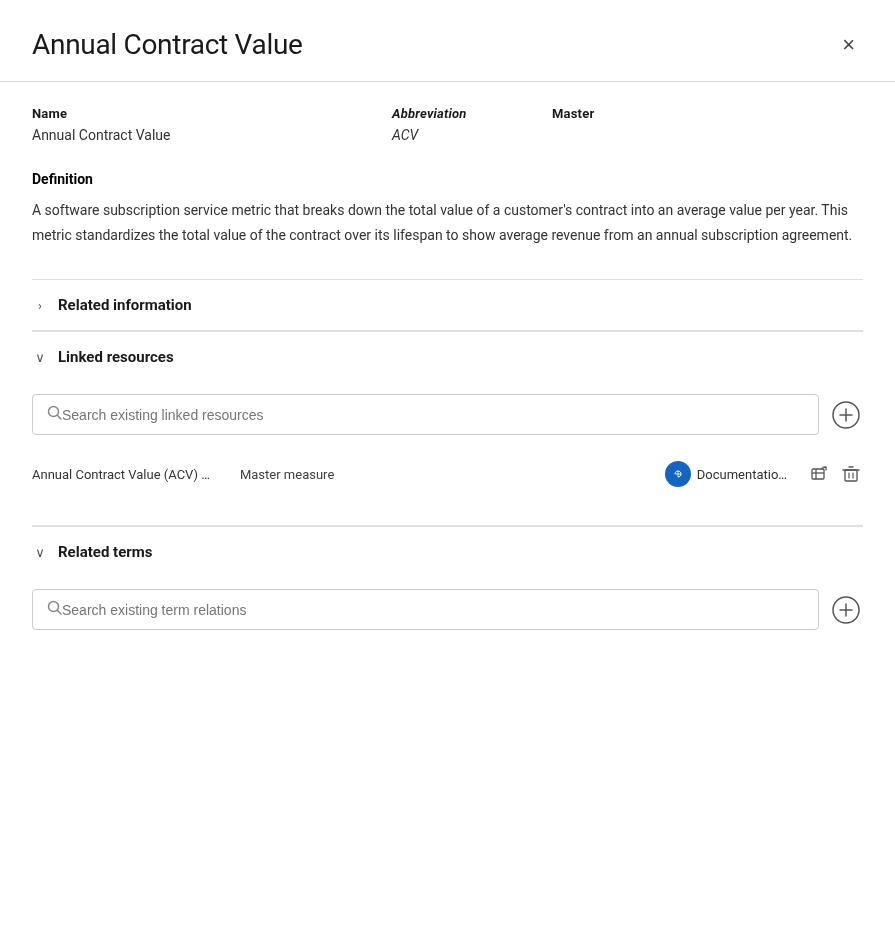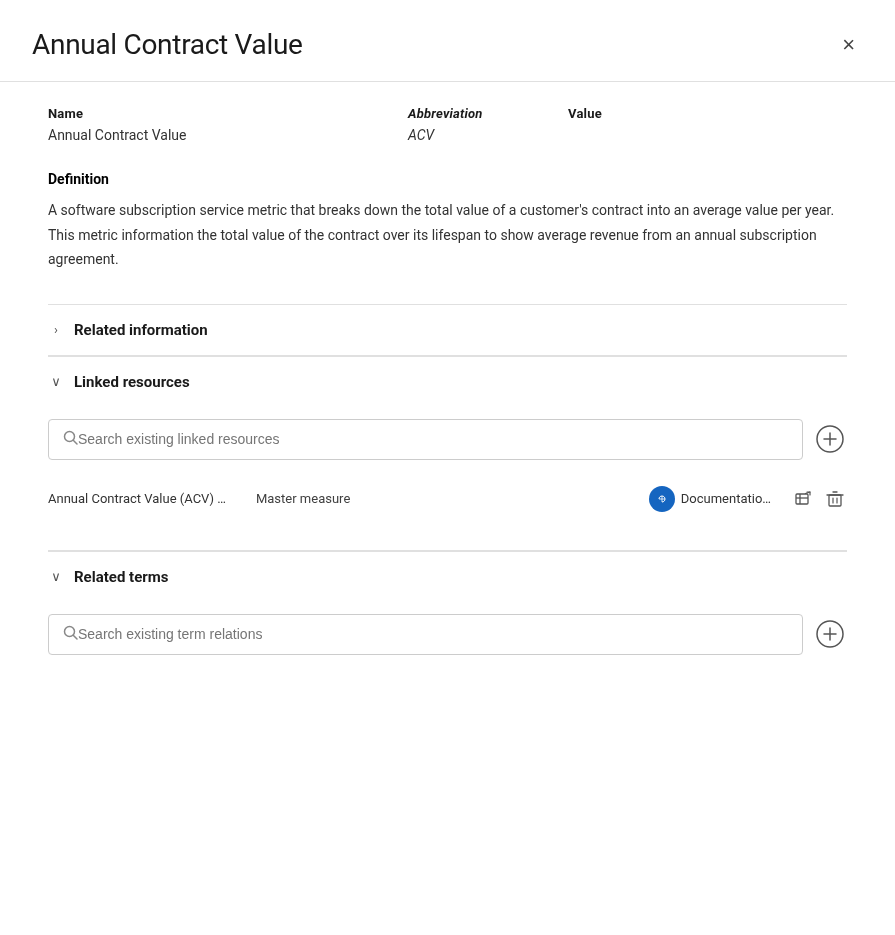--- a/index.html
+++ b/index.html
@@ -44,21 +44,21 @@
       background: none;
       border: none;
       cursor: pointer;
       font-size: 22px;
       color: #444;
       padding: 4px 8px;
       line-height: 1;
     }
 
     .panel-body {
-      padding: 24px 48px;
+      padding: 24px 32px;
     }
 
     .fields-row {
       display: flex;
       gap: 0;
       margin-bottom: 28px;
     }
 
     .field-group {
       display: flex;
@@ -282,27 +282,27 @@
     <div class="fields-row">
       <div class="field-group field-name-group">
         <span class="field-label">Name</span>
         <span class="field-value">Annual Contract Value</span>
       </div>
       <div class="field-group field-abbr-group">
         <span class="field-label">Abbreviation</span>
         <span class="field-value">ACV</span>
       </div>
       <div class="field-group field-status-group">
-        <span class="field-label">Value</span>
+        <span class="field-label">Master</span>
       </div>
     </div>
 
     <div class="definition-section">
       <div class="definition-label">Definition</div>
-      <div class="definition-text">A software subscription service metric that breaks down the total value of a customer's contract into an average value per year. This metric information  the total value of the contract over its lifespan to show  average revenue from an annual subscription agreement.</div>
+      <div class="definition-text">A software subscription service metric that breaks down the total value of a customer's contract into an average value per year. This metric standardizes  the total value of the contract over its lifespan to show  average revenue from an annual subscription agreement.</div>
     </div>
 
     <div class="section-header">
       <span class="chevron-icon">›</span>
       <span class="section-title">Related information</span>
     </div>
 
     <div class="linked-resources-section">
       <div class="section-header">
         <span class="chevron-icon">∨</span>

